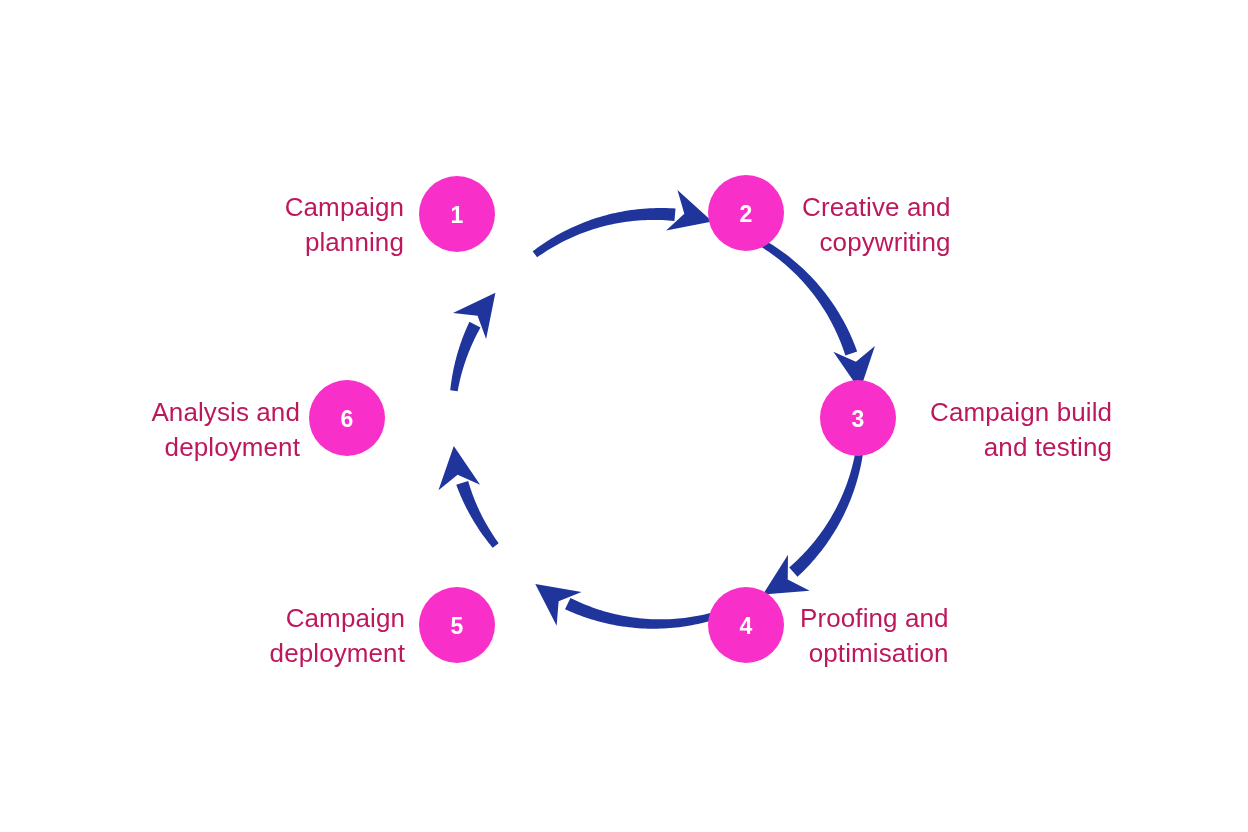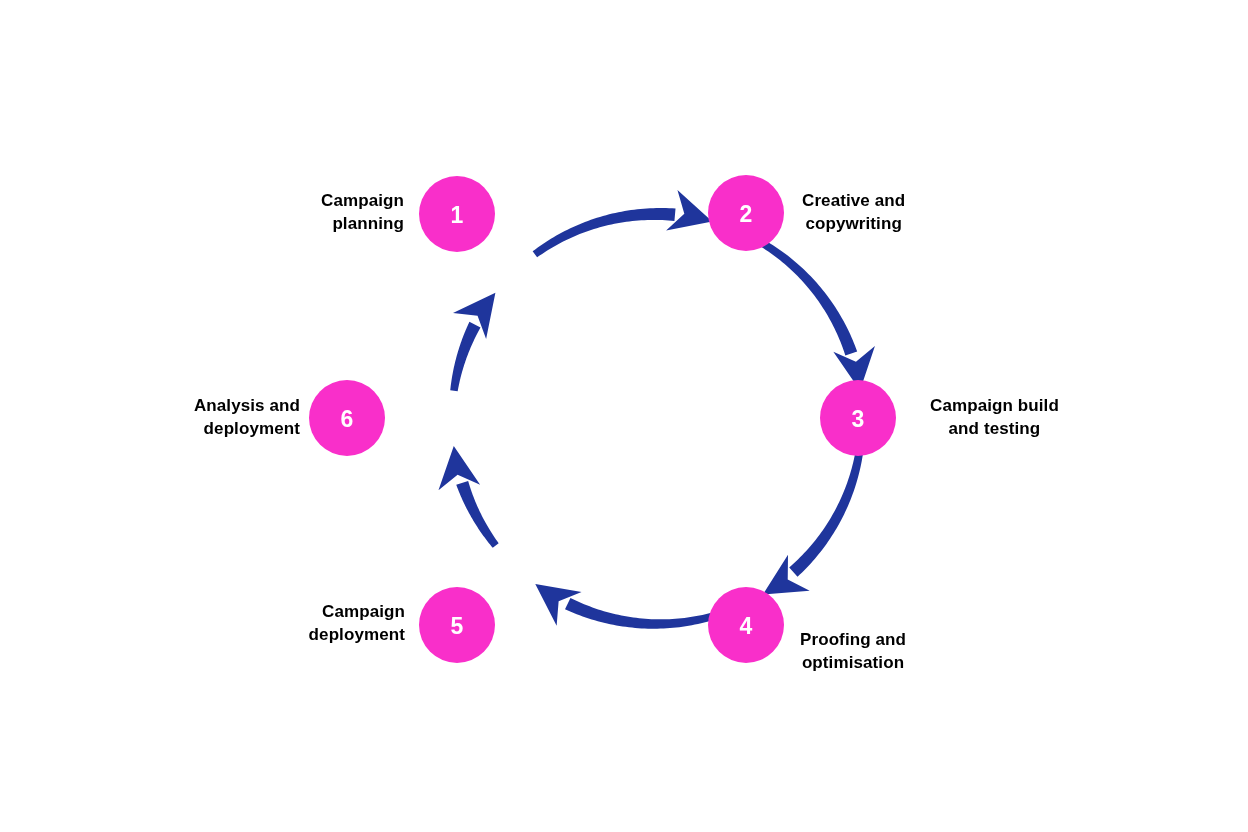--- a/index.html
+++ b/index.html
@@ -32,29 +32,29 @@
     font-size: 23px;
     font-weight: bold;
     fill: #ffffff;
     text-anchor: middle;
     dominant-baseline: central;
     letter-spacing: 0px;
   }
   .node-label {
     position: absolute;
     font-family: "Liberation Sans", sans-serif;
-    font-size: 17px;
-    font-weight: 700;
-    color: #000000;
+    font-size: 26px;
+    font-weight: 400;
+    color: #be185d;
     line-height: 1.34;
     white-space: pre-line;
     letter-spacing: 0.1px;
   }
   .label-right {
-    text-align: center;
+    text-align: right;
   }
   .label-left {
     text-align: right;
   }
 </style>
 </head>
 <body>
 
 <div id="diagram-root">
 
@@ -113,21 +113,21 @@
       </g>
   </svg>
 
   <div id="label-layer">
       <div class="node-label label-left" style="top: 190px; right: 844px;">Campaign
 planning</div>
       <div class="node-label label-right" style="top: 190px; left: 802px;">Creative and
 copywriting</div>
       <div class="node-label label-right" style="top: 395px; left: 914px; margin-left: 16px;">Campaign build
 and testing</div>
-      <div class="node-label label-right" style="top: 601px; left: 800px; margin-top: 28px;">Proofing and
+      <div class="node-label label-right" style="top: 601px; left: 800px;">Proofing and
 optimisation</div>
       <div class="node-label label-left" style="top: 601px; right: 843px;">Campaign
 deployment</div>
       <div class="node-label label-left" style="top: 395px; right: 948px;">Analysis and
 deployment</div>
     </div>
 
 </div>
 
 </body></html>

